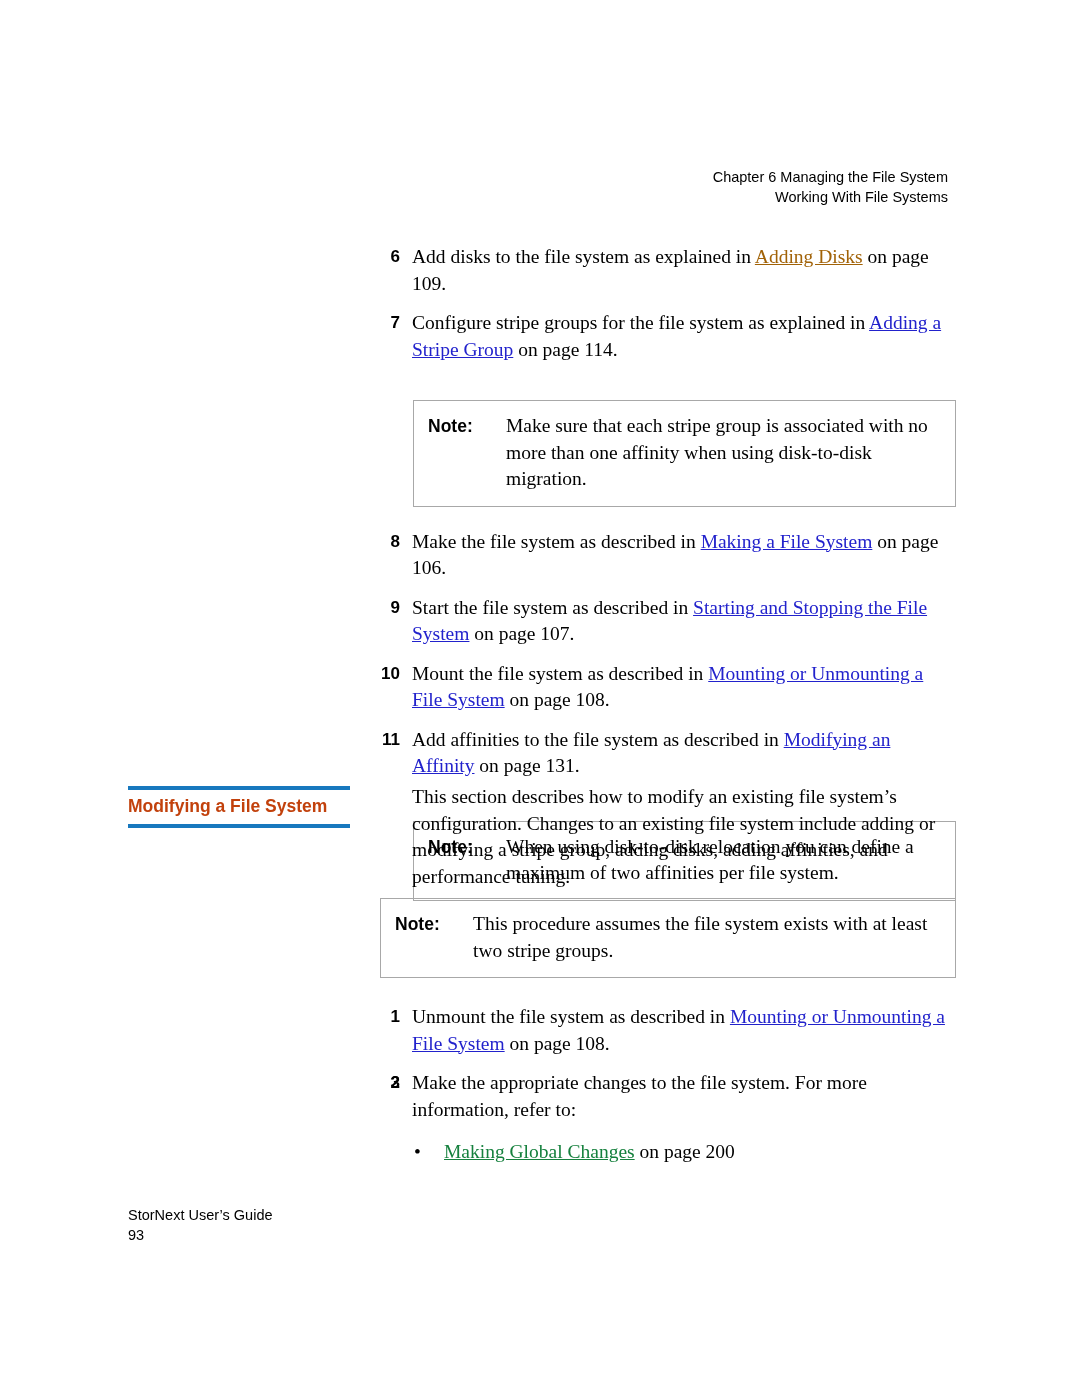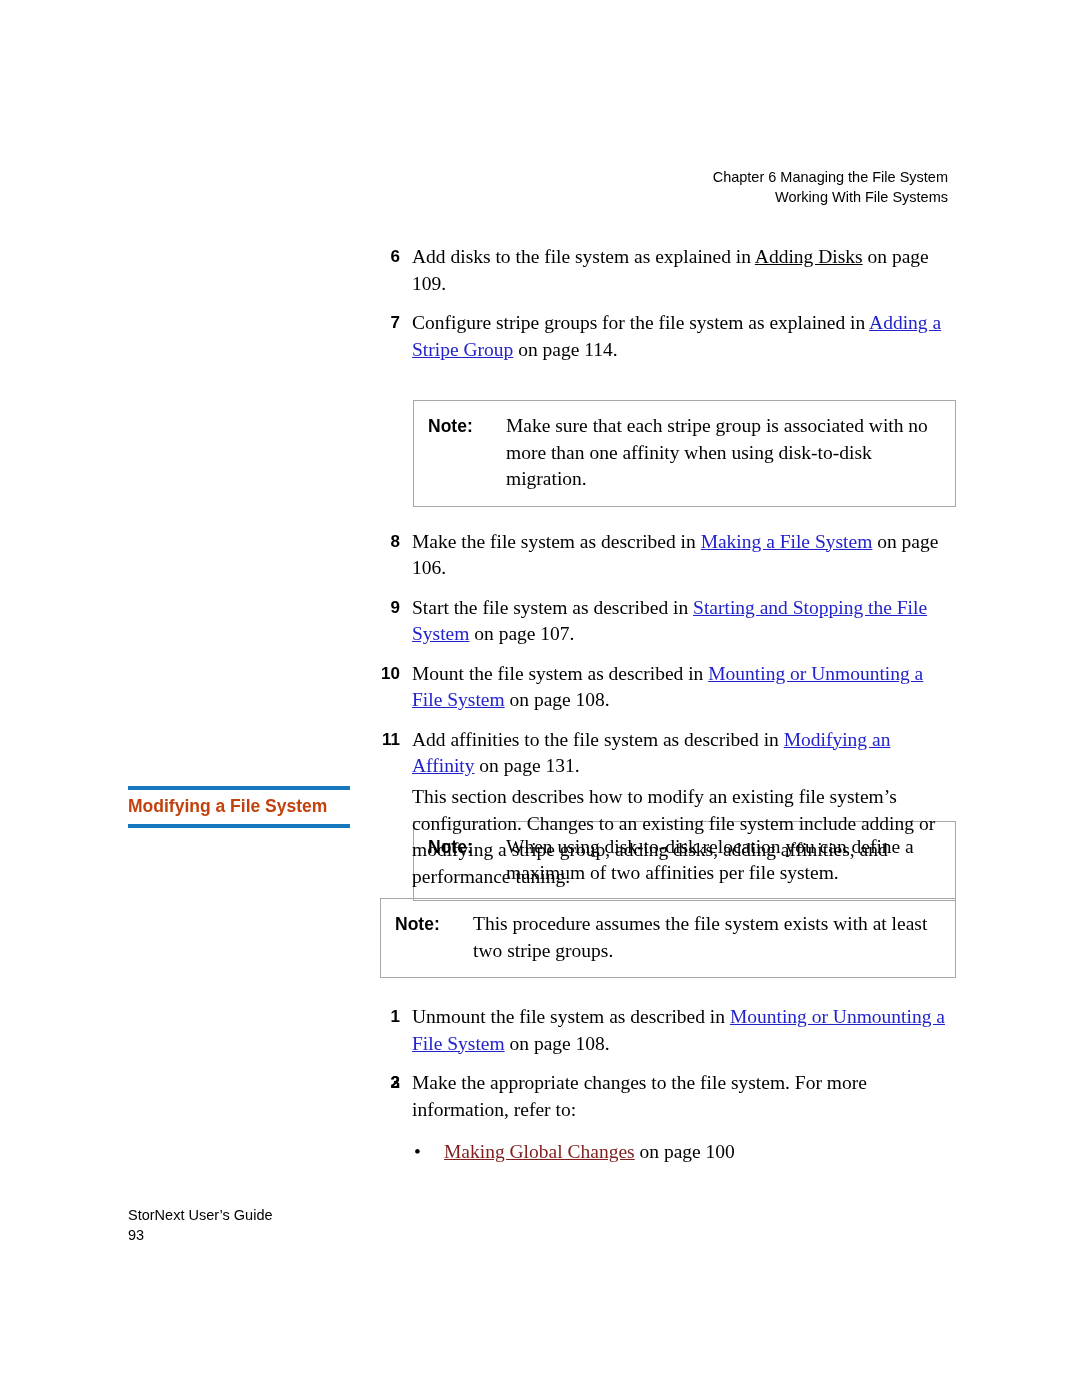--- a/index.html
+++ b/index.html
@@ -189,21 +189,21 @@
   <div class="run-head">
     <div>Chapter 6  Managing the File System</div>
     <div>Working With File Systems</div>
   </div>
 
   <div class="body-col">
 
     <div id="steps-upper">
         <div class="step">
           <span class="num">6</span>
-          <span class="txt"><span>Add disks to the file system as explained in </span><span class="xref" style="color: #000000;">Adding Disks</span><span> on page  109.</span></span>
+          <span class="txt"><span>Add disks to the file system as explained in </span><span class="xref" style="color: #a16207;">Adding Disks</span><span> on page  109.</span></span>
         </div>
         <div class="step">
           <span class="num">7</span>
           <span class="txt"><span>Configure stripe groups for the file system as explained in </span><span class="xref" style="color: rgb(34, 34, 204);">Adding a Stripe Group</span><span> on page  114.</span></span>
         </div>
       </div>
 
     <div class="gap-a"></div>
 
     <div class="note note-indent" style="border-color: rgb(168, 168, 168);">
@@ -264,21 +264,21 @@
         <div class="step">
           <span class="num">2</span>
         </div>
         <div class="step">
           <span class="num">3</span>
           <span class="txt"><span>Make the appropriate changes to the file system. For more information, refer to:</span></span>
         </div>
       </div>
 
     <div id="bullets">
-        <div class="bullet"><span class="dot">•</span><span><span class="xref" style="color: #7f1d1d;">Making Global Changes</span><span> on page  100</span></span></div>
+        <div class="bullet"><span class="dot">•</span><span><span class="xref" style="color: #15803d;">Making Global Changes</span><span> on page  200</span></span></div>
       </div>
   </div>
 
   <div class="footer">
     <span>StorNext User’s Guide</span>
     <span>93</span>
   </div>
 
 </div>
 

